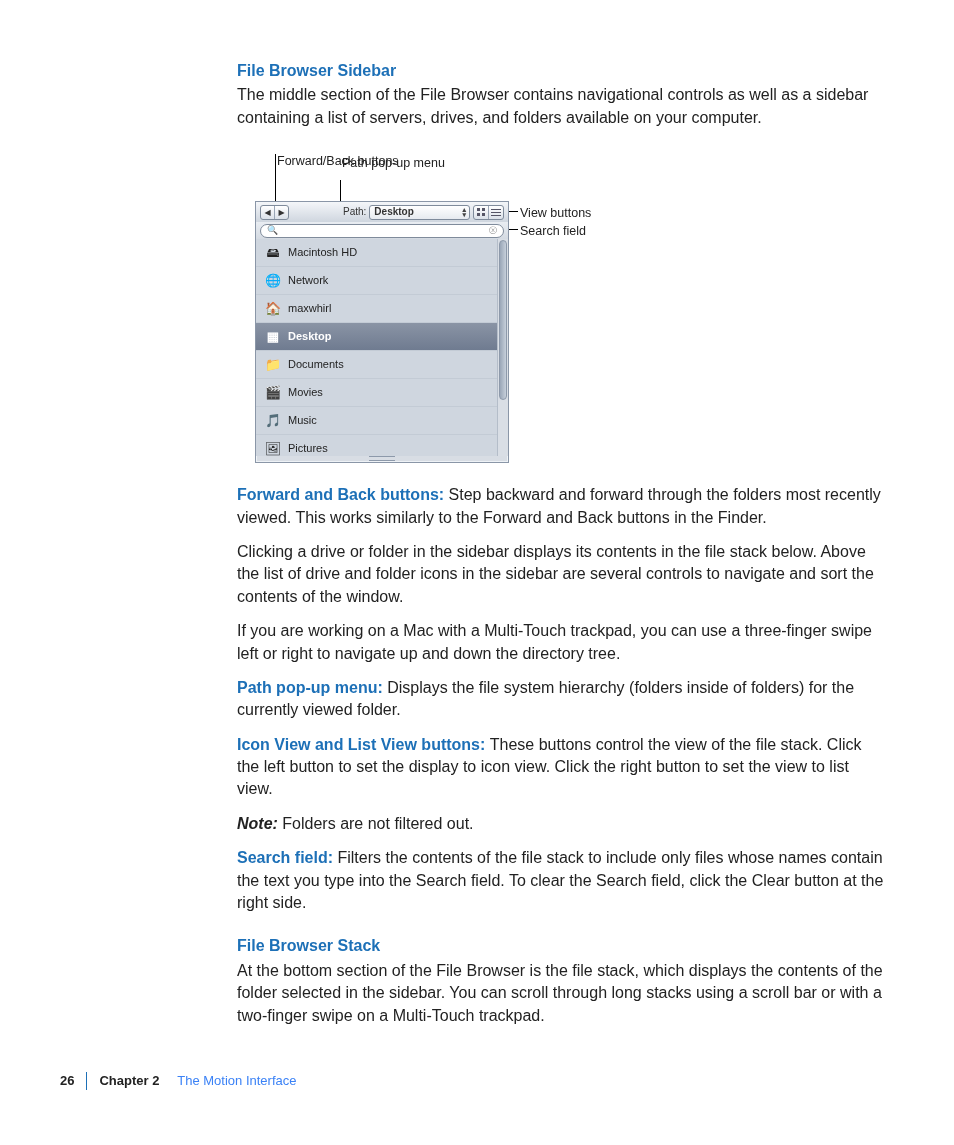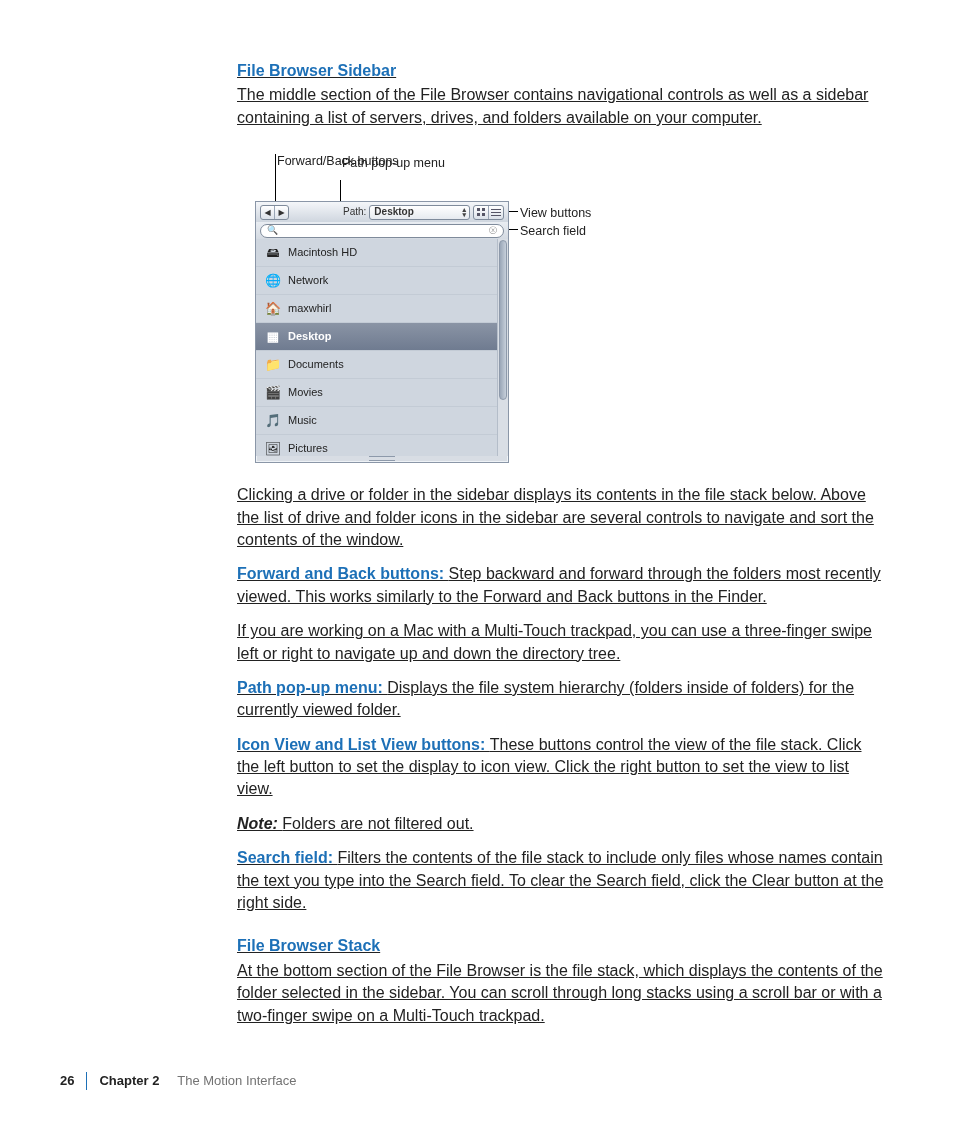--- a/index.html
+++ b/index.html
@@ -12,21 +12,20 @@
     height: 1145px;
     position: relative;
     font-size: 16px;
     line-height: 1.4;
   }
   .content {
     position: absolute;
     left: 237px;
     top: 60px;
     width: 650px;
-    text-decoration: underline;
   }
   .heading-blue {
     color: #1d70b7;
     font-weight: bold;
     font-size: 16px;
     margin: 0 0 2px 0;
   }
   p { margin: 0 0 12px 0; }
   .term { color: #1d70b7; font-weight: bold; }
   .note-label { font-style: italic; font-weight: bold; }
@@ -158,21 +157,21 @@
     border-top:1px solid #8d99aa; border-bottom:1px solid #8d99aa;
   }
 
   .footer {
     position:absolute; left:60px; bottom:55px;
     display:flex; align-items:center; gap:12px;
     font-size:13px;
   }
   .footer .pg { font-weight:bold; color:#222;}
   .footer .chap { font-weight:bold; color:#222;}
-  .footer .title { color:#737373; }
+  .footer .title { color:#3b82f6; }
 </style>
 </head>
 <body>
 
 <div class="content">
   <div class="heading-blue">File Browser Sidebar</div>
   <p>The middle section of the File Browser contains navigational controls as well as a sidebar containing a list of servers, drives, and folders available on your computer.</p>
 
   <div class="figure-wrap">
 
@@ -258,25 +257,25 @@
             <span>Pictures</span>
           </div>
         </div>
       <div class="scroll-track">
         <div class="scroll-thumb"></div>
       </div>
       <div class="resize-grip"></div>
     </div>
   </div>
 
+  <p>
+    <span class="term">Forward and Back buttons:  </span><span>Step backward and forward through the folders most recently viewed. This works similarly to the Forward and Back buttons in the Finder.</span>
+  </p>
+
   <p>Clicking a drive or folder in the sidebar displays its contents in the file stack below. Above the list of drive and folder icons in the sidebar are several controls to navigate and sort the contents of the window.</p>
-
-  <p>
-    <span class="term">Forward and Back buttons:  </span><span>Step backward and forward through the folders most recently viewed. This works similarly to the Forward and Back buttons in the Finder.</span>
-  </p>
 
   <p>If you are working on a Mac with a Multi-Touch trackpad, you can use a three-finger swipe left or right to navigate up and down the directory tree.</p>
 
   <p>
     <span class="term">Path pop-up menu:  </span><span>Displays the file system hierarchy (folders inside of folders) for the currently viewed folder.</span>
   </p>
 
   <p>
     <span class="term">Icon View and List View buttons:  </span><span>These buttons control the view of the file stack. Click the left button to set the display to icon view. Click the right button to set the view to list view.</span>
   </p>

